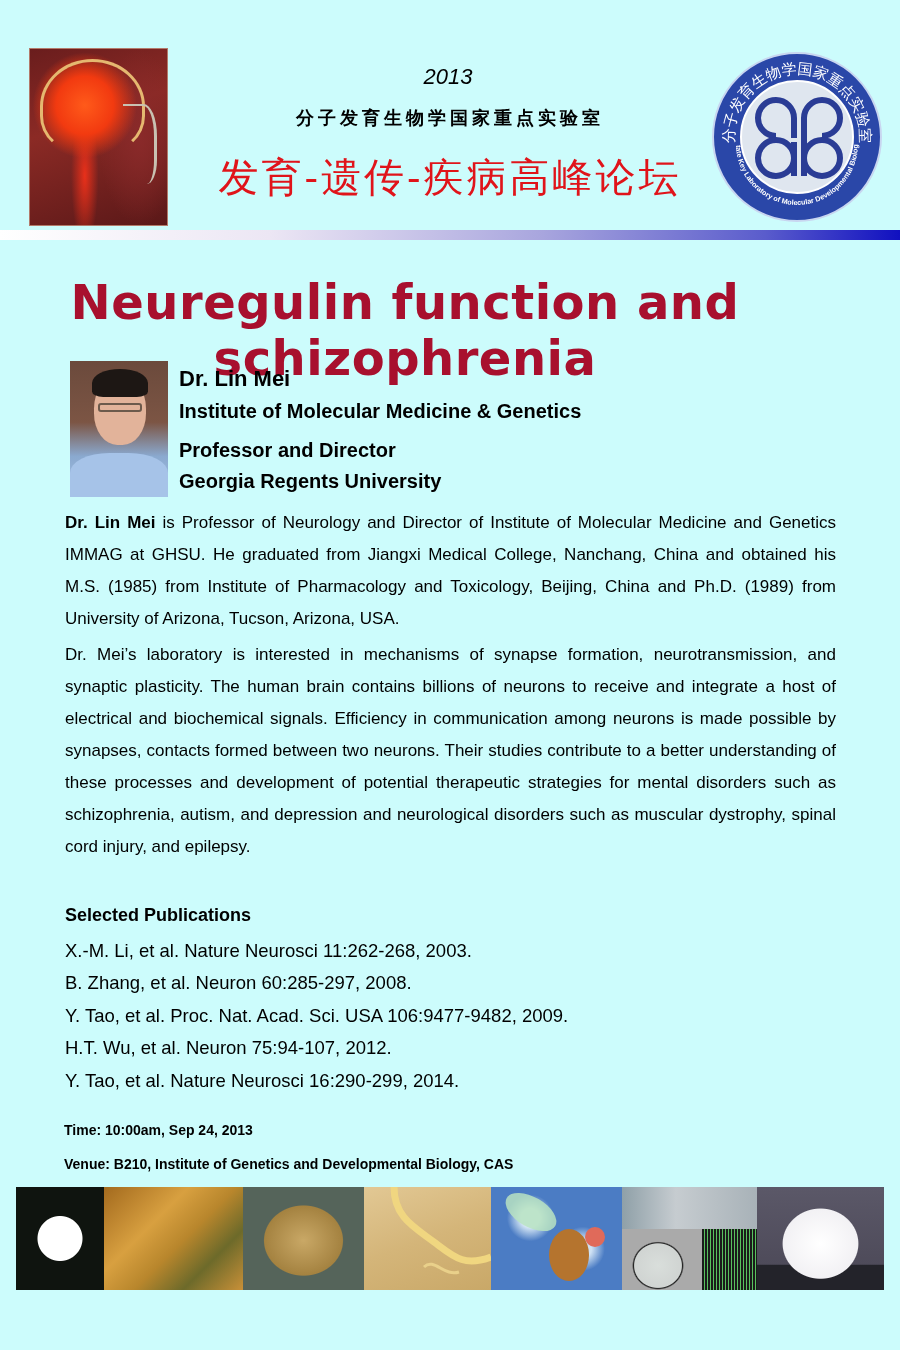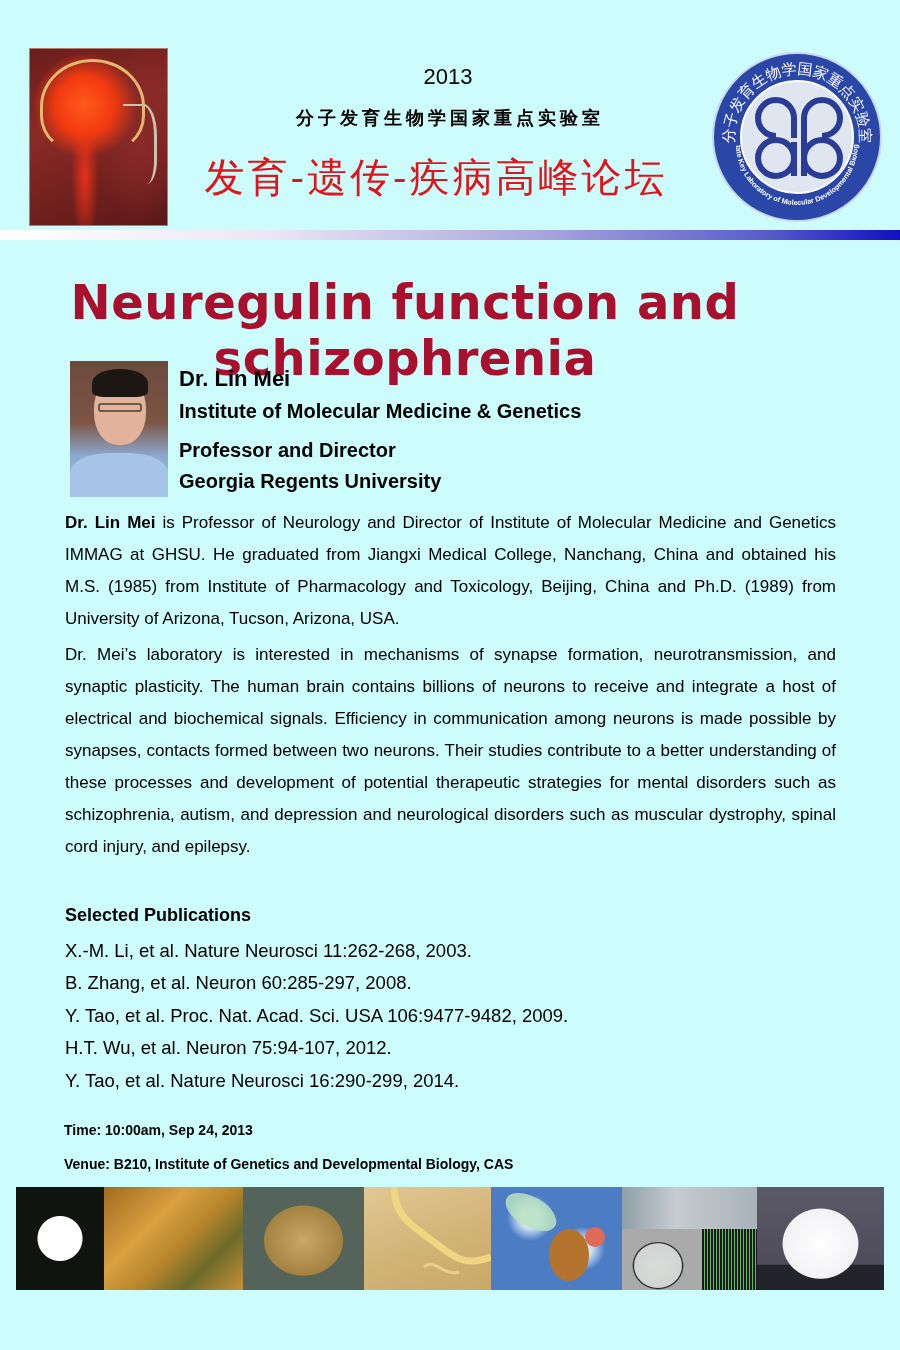--- a/index.html
+++ b/index.html
@@ -18,23 +18,23 @@
     .brain-img .face {
       position: absolute; right: 10px; top: 55px; width: 34px; height: 80px;
       border-right: 3px solid #c9c2b2; border-top: 2px solid #c9c2b2;
       border-radius: 0 40% 30% 0;
     }
     .brain-img .arc {
       position: absolute; left: 10px; top: 10px; width: 105px; height: 95px;
       border: 3px solid #e5b870; border-radius: 50% 50% 40% 40%; border-bottom-color: transparent;
     }
 
-    .year { position: absolute; left: 0; width: 896px; top: 64px; text-align: center; font-size: 22px; font-weight: normal; }
+    .year { position: absolute; left: 0; width: 896px; top: 64px; text-align: center; font-size: 22px; font-weight: normal; font-style: italic; }
     .lab-cn { position: absolute; left: 0; width: 900px; top: 106px; text-align: center; font-size: 18px; font-weight: bold; letter-spacing: 4px; font-family: "DejaVu Serif", serif; }
-    .forum-cn { position: absolute; left: 176px; width: 520px; top: 150px; text-align: center; font-size: 40px; color: #e0141a; letter-spacing: 3px; font-family: "DejaVu Serif", serif; }
+    .forum-cn { position: absolute; left: 190px; width: 520px; top: 150px; text-align: center; font-size: 40px; color: #e0141a; letter-spacing: 3px; font-family: "DejaVu Serif", serif; }
 
     .logo {
       position: absolute; left: 712px; top: 52px; width: 170px; height: 170px;
       border-radius: 50%; background: #2a47a8; border: 2px solid #c8d6f0;
     }
     .logo .inner {
       position: absolute; left: 26px; top: 26px; width: 114px; height: 114px; border-radius: 50%;
       background: #dfe6ef; border: 2px solid #ffffff;
     }
     .logo .ring-text {

